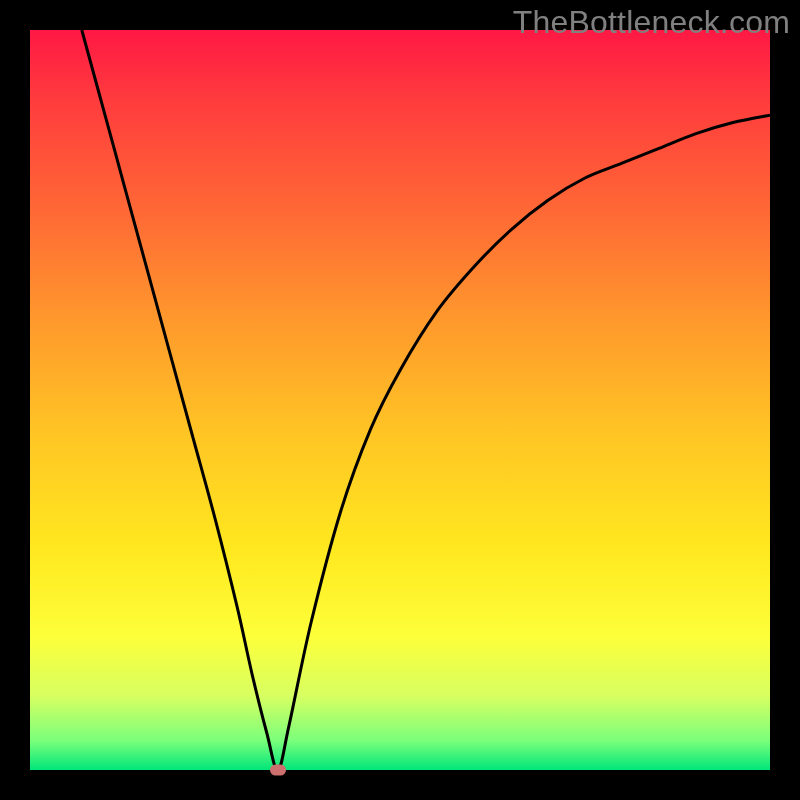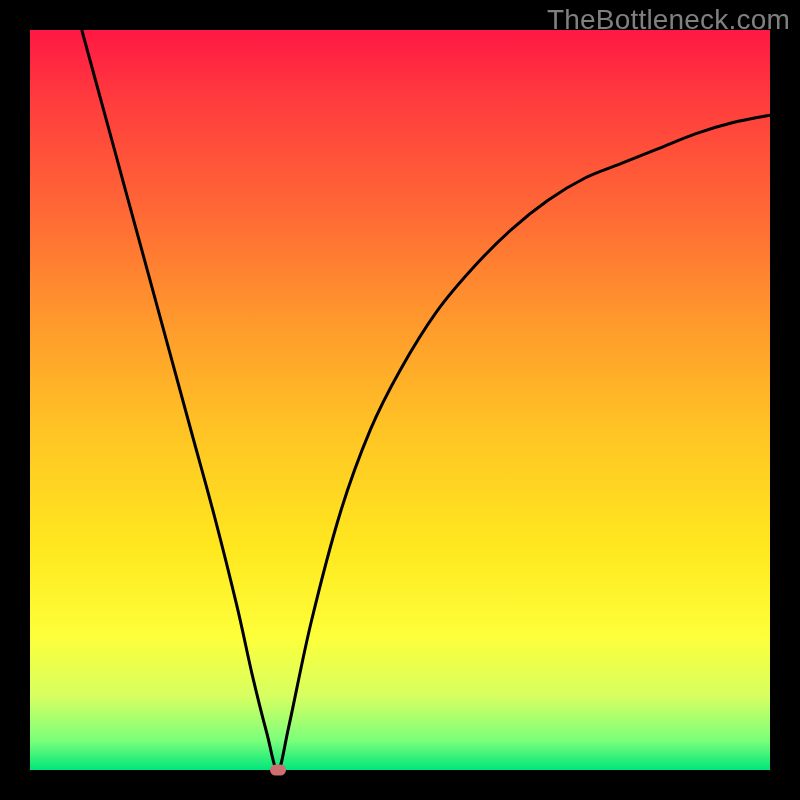--- a/index.html
+++ b/index.html
@@ -35,21 +35,21 @@
       #d7ff61 90%,
       #7bff7b 96%,
       #00e67a 100%
     );
   }
   .watermark {
     position: absolute;
     top: 4px;
     right: 10px;
     color: #808080;
-    font-size: 28px;
+    font-size: 32px;
     font-weight: 500;
     letter-spacing: 0.2px;
     z-index: 5;
     margin-left: 28px;
   }
   svg.curve {
     position: absolute;
     left: 0;
     top: 0;
     width: 740px;

